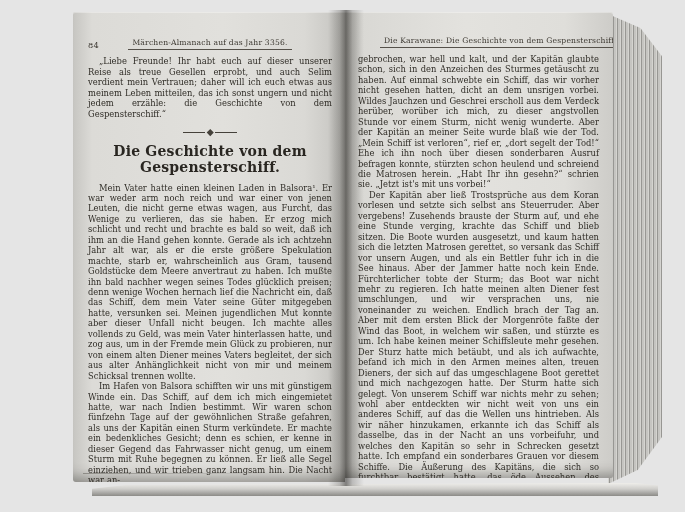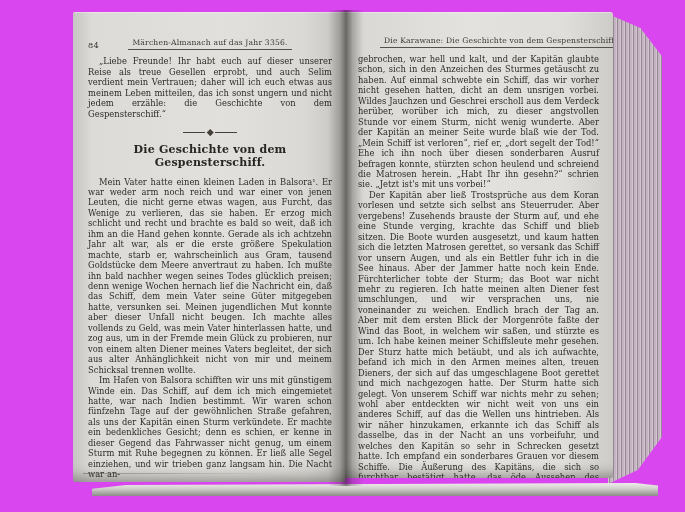--- a/index.html
+++ b/index.html
@@ -2,21 +2,21 @@
 <html><head>
 <meta charset="utf-8">
 <style>
   html, body { margin:0; padding:0; }
   body {
     width:685px; height:512px;
     background:#060606;
     font-family:"DejaVu Serif", serif;
     overflow:hidden;
   }
-  .scene { position:relative; width:685px; height:512px; background:#d946ef; }
+  .scene { position:relative; width:685px; height:512px; background:#e5e5e5; }
 
   
   .page-stack-right {
     position:absolute; left:608px; top:14px; width:54px; height:470px;
     background:
       repeating-linear-gradient(to right,
         #d3d2ce 0px, #d3d2ce 1px,
         #8f8e8a 1px, #8f8e8a 2px,
         #c2c1bd 2px, #c2c1bd 4px);
     clip-path: polygon(0 0, 60% 3%, 100% 9%, 100% 90%, 55% 97%, 0 100%);
@@ -72,21 +72,21 @@
   .intro {
     margin:6px 0 0 0; text-indent:11px;
     font-size:8.4px; line-height:10.5px; text-align:justify;
   }
 
   .ornament { display:flex; align-items:center; justify-content:center; gap:3px; margin:11px auto 8px auto; }
   .orn-line { width:22px; height:1px; background:#45413a; }
   .orn-diamond { width:4.5px; height:4.5px; background:#45413a; transform:rotate(45deg); }
 
   .story-title {
-    font-size:11px; font-weight:bold; text-align:center;
+    font-size:14px; font-weight:bold; text-align:center;
     margin:0 0 8px 0; letter-spacing:0.2px; color:#292621;
   }
 
   .body-par {
     margin:0; font-size:8.35px; line-height:10.45px;
     text-align:justify; word-spacing:0.2px;
   }
   .indent { text-indent:11px; }
   
   .page-left::after {

